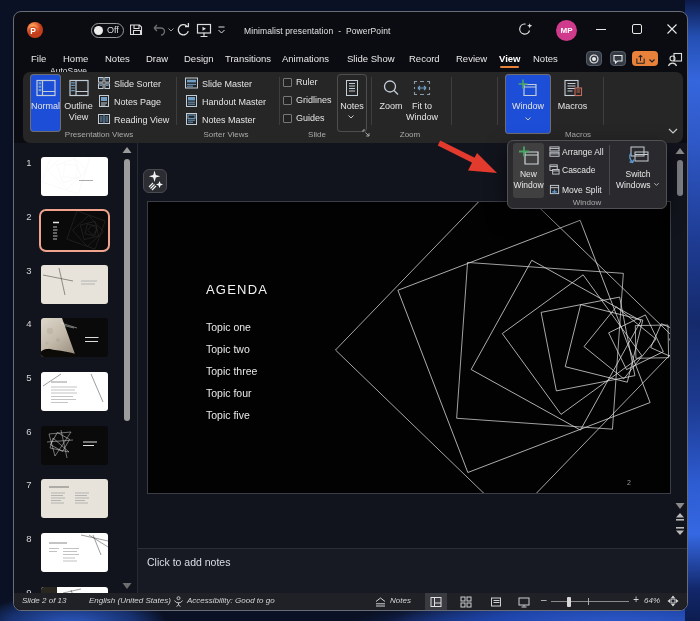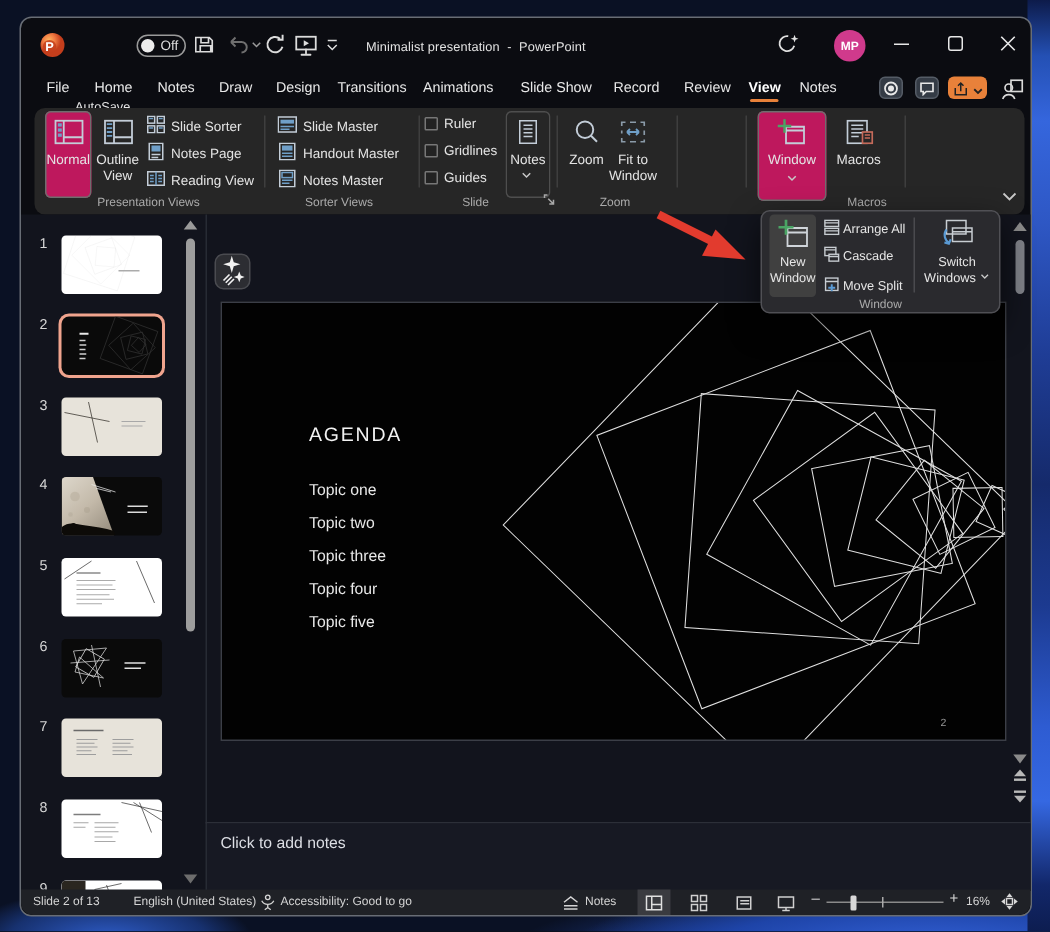--- a/index.html
+++ b/index.html
@@ -40,35 +40,35 @@
   .menubar .tab { position:absolute; top:5px; color:#e8e8e8; font-size:9.5px; }
   .menubar .tab.active { color:#fff; font-weight:bold; }
   .menubar .tab.active::after { content:""; position:absolute; left:1px; right:1px; bottom:-4px; height:2.5px;
     background:#e8813a; border-radius:2px; }
 
   
   .ribbon { position:absolute; left:9px; top:60px; width:660px; height:71px; background:#262626; border-radius:7px; }
   .ribbon .grouplabel { position:absolute; top:57.5px; font-size:8px; color:#ababab; text-align:center; }
   .ribbon .vsep { position:absolute; top:5px; height:48px; width:1px; background:#3e3e3e; }
   .bigbtn { position:absolute; top:2px; height:58px; border-radius:4px; text-align:center; color:#e4e4e4; font-size:9px; }
-  .bigbtn.sel { background:#be185d; box-shadow:inset 0 0 0 1px #6e6e6e; }
+  .bigbtn.sel { background:#1d4ed8; box-shadow:inset 0 0 0 1px #6e6e6e; }
   .bigbtn .lbl { position:absolute; top:27px; width:100%; line-height:11px; white-space:nowrap; }
   .smallrow { position:absolute; height:13px; color:#e4e4e4; font-size:9px; white-space:nowrap; }
   .smallrow svg, .smallrow .cb { vertical-align:-2px; margin-right:4px; }
   .cb { display:inline-block; width:9px; height:9px; border:1px solid #777; background:#222; border-radius:1px; }
   .chev { display:inline-block; width:7px; height:7px; }
 </style>
 <style>
   .num { position:absolute; left:8px; width:14px; text-align:center; color:#d6d6d6; font-size:9.5px; }
   .thumb { position:absolute; left:27px; width:67px; height:39px; border-radius:3px; overflow:hidden; }
   .thumb.sel { box-shadow:0 0 0 2px #f0a48e; border-radius:5px; }
   .thumb svg { display:block; }
   .topic { position:absolute; left:58px; color:#e8e8e8; font-size:10.5px; }
   .statusbar { position:absolute; left:0; bottom:0; width:100%; height:17px; background:#1f2126;
-    border-radius:0 0 8px 8px; color:#d4d4d4; }
+    border-radius:0 0 8px 8px; color:#d4d4d4;font-style:italic; }
   .st { position:absolute; top:3px; font-size:8px; color:#d4d4d4; white-space:nowrap; }
   .sic { position:absolute; top:2.5px; width:12px; height:12px; }
   .dropdown { position:absolute; left:507px; top:140px; width:160px; height:69px; background:#2a2a2e;
     border:1px solid #505055; border-radius:6px; box-shadow:0 8px 20px rgba(0,0,0,.6); z-index:20;
     font-size:8.5px; color:#e6e6e6; }
   .ddbig { position:absolute; text-align:center; line-height:10.5px; color:#e6e6e6; }
   .dditem { position:absolute; color:#e6e6e6; white-space:nowrap; }
   .ddic { position:absolute; width:11px; height:11px; }
 </style>
 </head>
@@ -492,21 +492,21 @@
       </svg>
     <svg class="sic" style="left:504px" viewBox="0 0 12 12" fill="none" stroke="#d0d0d0" stroke-width="1">
         <rect x="1" y="2" width="10" height="7"></rect>
         <path d="M6 9 v1.5 M3.5 11 h5"></path>
       </svg>
     <div class="st" style="left:527px;font-size:10px;top:1px">–</div>
     <div style="position:absolute;left:537px;top:8px;width:78px;height:1px;background:#8a8a8a;"></div>
     <div style="position:absolute;left:574px;top:5px;width:1px;height:7px;background:#aaa;"></div>
     <div style="position:absolute;left:553px;top:3.5px;width:4px;height:10px;background:#d8d8d8;border-radius:1px;"></div>
     <div class="st" style="left:619px;font-size:10px;top:1px">+</div>
-    <div class="st" style="left:630px">16%</div>
+    <div class="st" style="left:630px">64%</div>
     <svg class="sic" style="left:653px;top:2px" viewBox="0 0 12 12" fill="#d8d8d8">
         <path d="M6 0.5 L8 3 H4 z M6 11.5 L4 9 H8 z M0.5 6 L3 4 V8 z M11.5 6 L9 4 V8 z"></path>
         <rect x="4" y="4" width="4" height="4" fill="none" stroke="#d8d8d8" stroke-width="1"></rect>
       </svg>
   </div>
 </div>
 
 <div class="dropdown">
   <div style="position:absolute;left:5px;top:2px;width:31px;height:55px;background:#404040;border-radius:3px;"></div>
   <svg style="position:absolute;left:9px;top:4px" width="24" height="21" viewBox="0 0 24 21" fill="none">

